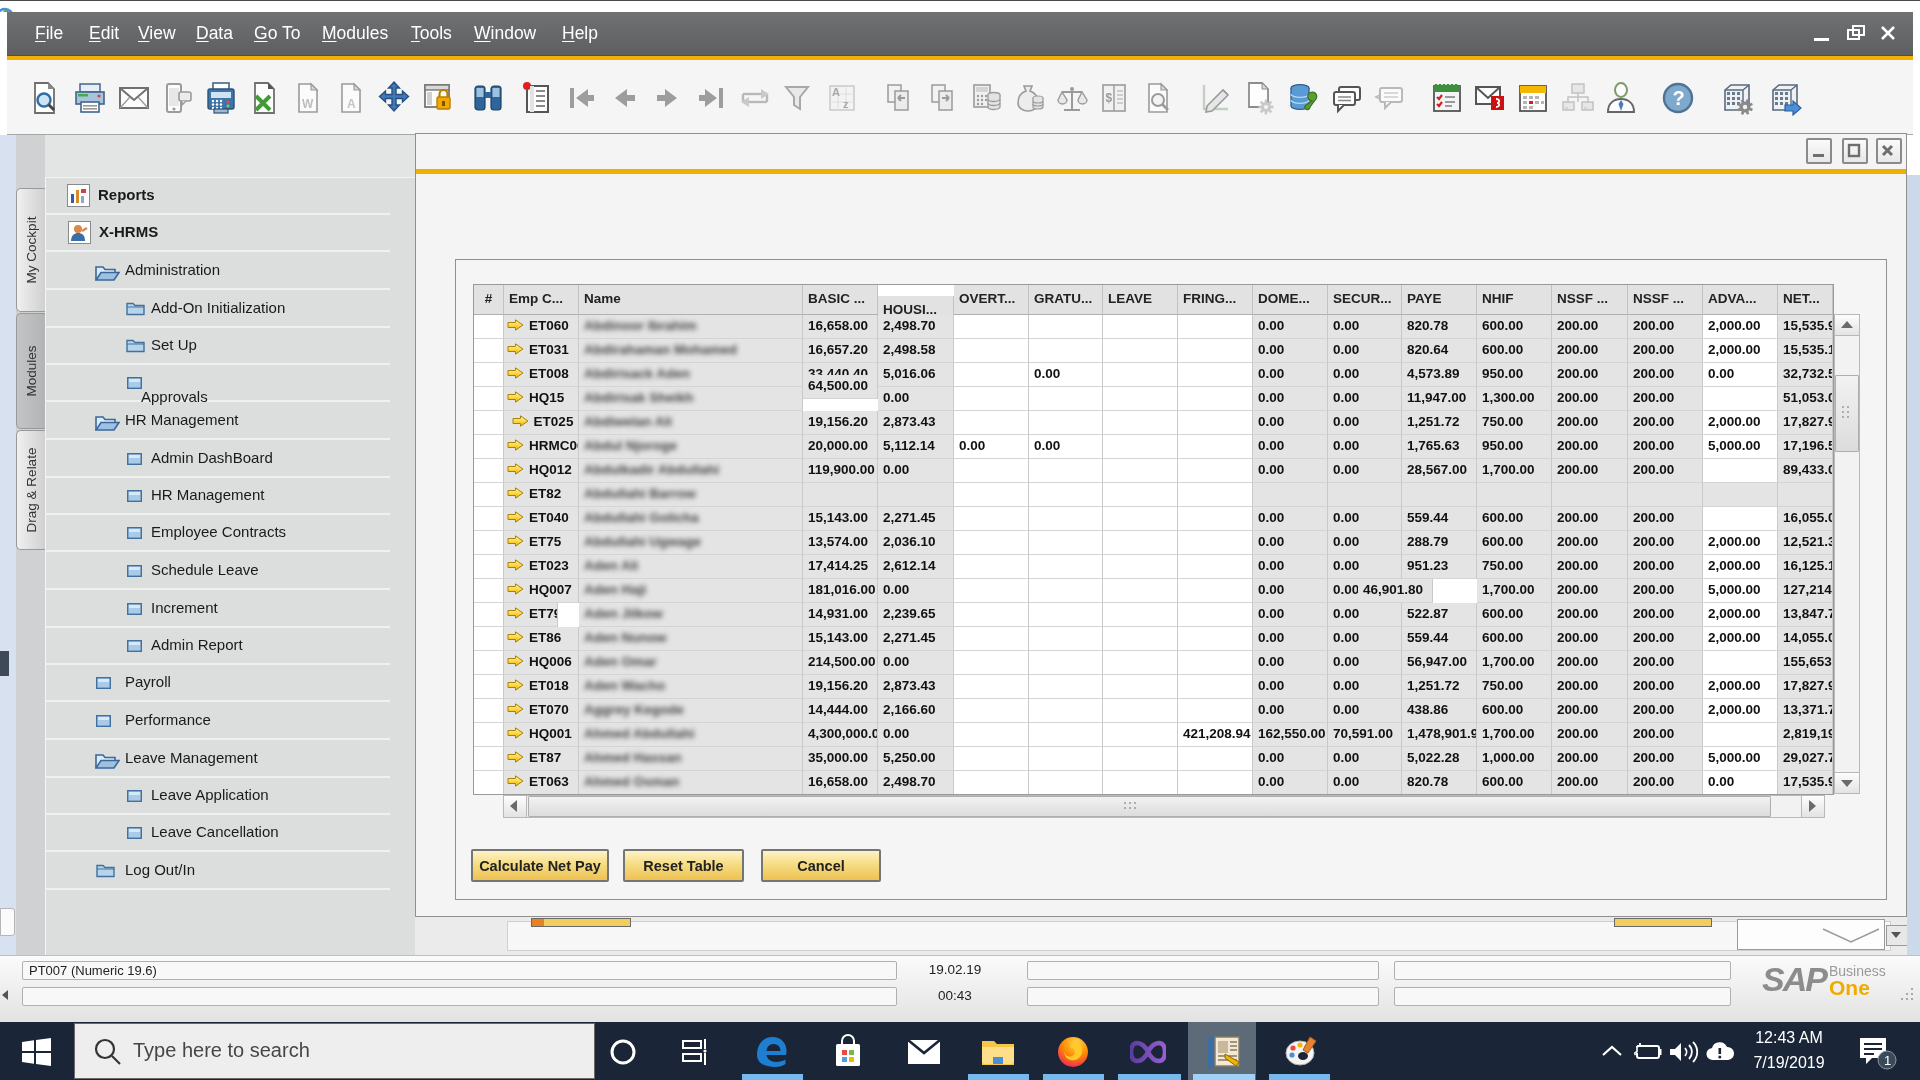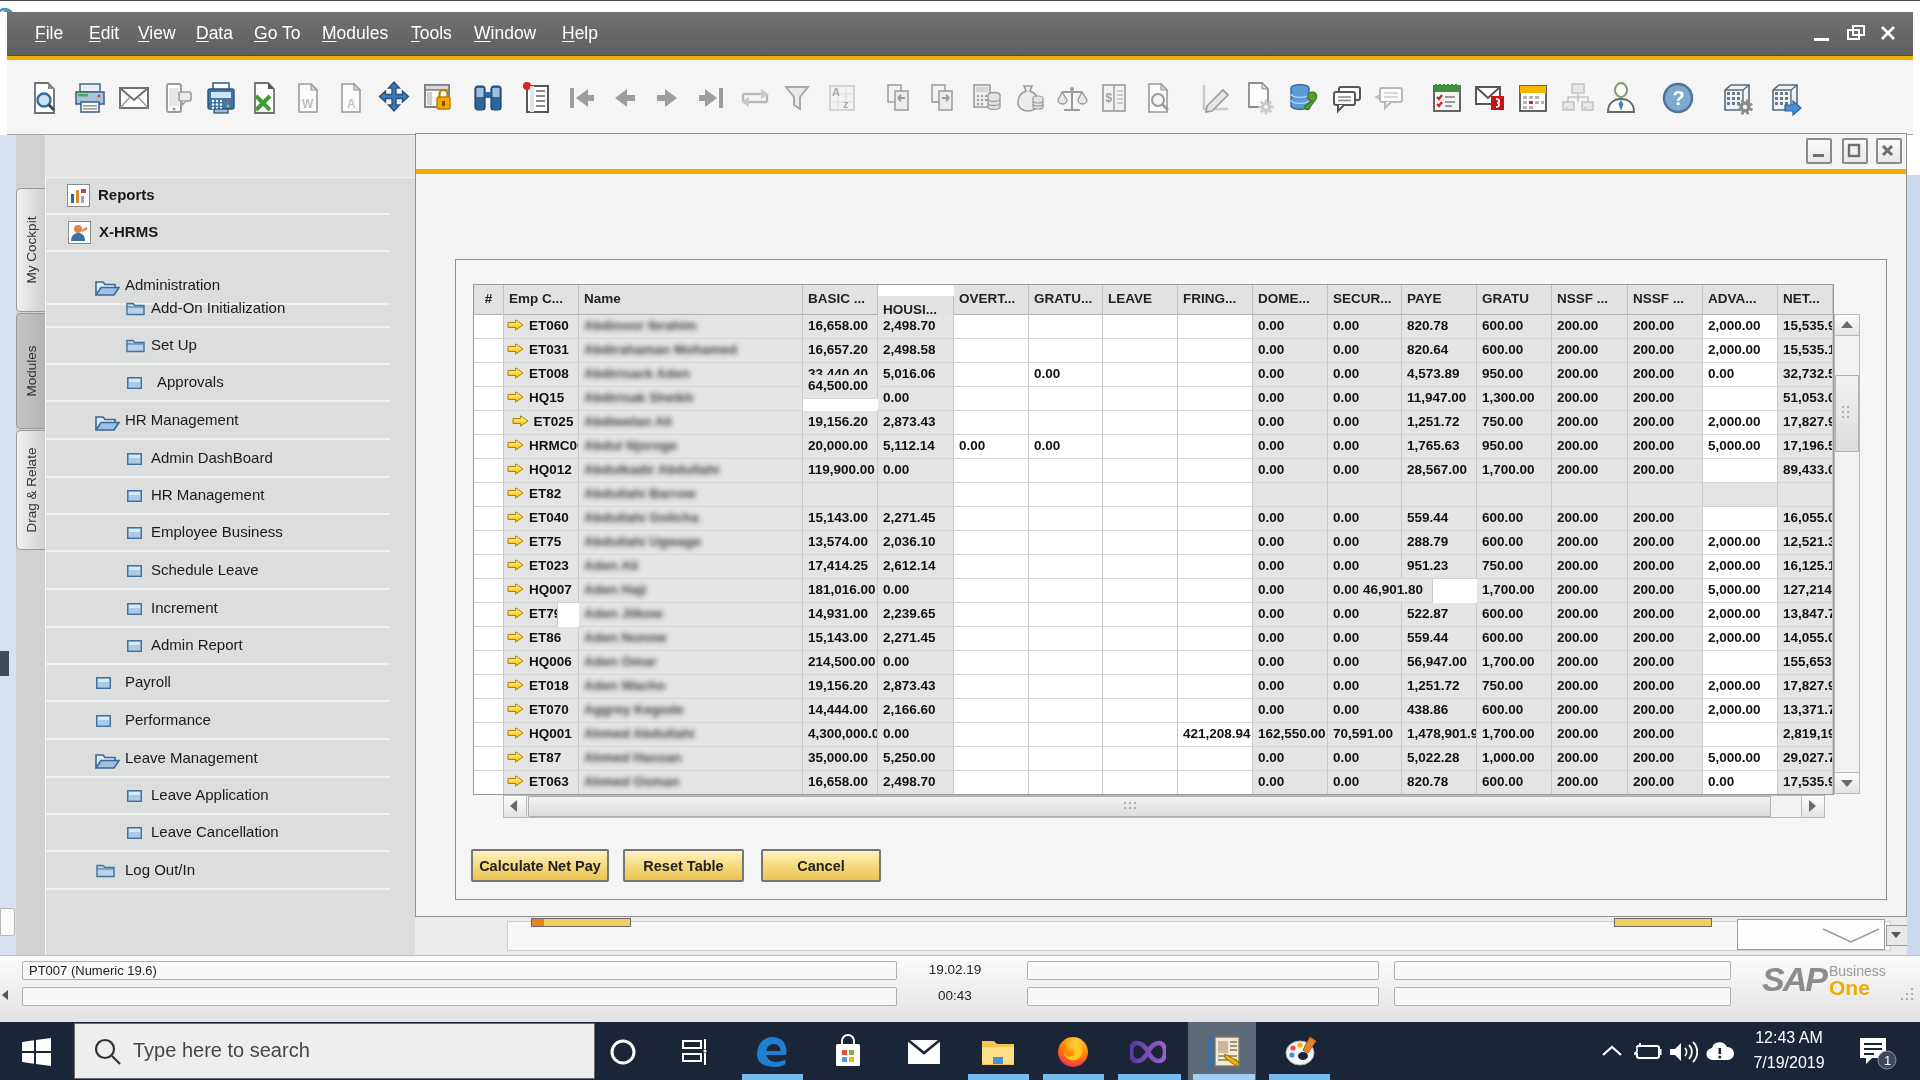--- a/index.html
+++ b/index.html
@@ -430,21 +430,21 @@
   </div>
 <div class="mrow" style="left:45px;top:214px;">
     <span class="ic" style="left:23px;top:7px;"><svg width="23" height="23">
         <rect x="0.5" y="0.5" width="22" height="22" fill="#fff" stroke="#8a8a8a"></rect>
         <circle cx="10" cy="8" r="4" fill="#d98a4a"></circle>
         <path d="M3 20 c0 -6 4 -8 7 -8 c4 0 7 2 7 8 z" fill="#3a6ea5"></path>
         <path d="M14 10 l5 -3" stroke="#d98a4a" stroke-width="2.4"></path>
       </svg></span>
     <span class="t" style="left:54px;font-weight:700;">X-HRMS</span>
   </div>
-<div class="mrow" style="left:45px;top:252px;margin-top:15px;">
+<div class="mrow" style="left:45px;top:252px;">
     <span class="ic" style="left:50px;top:11px;"><svg width="25" height="19">
         <path d="M1 17 V4 h7 l2 2.5 h10 v3.5" fill="#dcebf7" stroke="#3a689c" stroke-width="1.6"></path>
         <path d="M1 17 L6 9.5 h18 l-5 7.5 z" fill="#9fc0de" stroke="#3a689c" stroke-width="1.6"></path>
       </svg></span>
     <span class="t" style="left:80px;">Administration</span>
   </div>
 <div class="mrow" style="left:45px;top:290px;">
     <span class="ic" style="left:81px;top:11px;"><svg width="19" height="15">
         <path d="M1 13.5 V2.5 h6 l2 2 h9 v9 z" fill="#b8d4ec" stroke="#41719c" stroke-width="1.4"></path>
         <path d="M1 6 h17" stroke="#41719c" stroke-width="1"></path>
@@ -456,21 +456,21 @@
         <path d="M1 13.5 V2.5 h6 l2 2 h9 v9 z" fill="#b8d4ec" stroke="#41719c" stroke-width="1.4"></path>
         <path d="M1 6 h17" stroke="#41719c" stroke-width="1"></path>
       </svg></span>
     <span class="t" style="left:106px;">Set Up</span>
   </div>
 <div class="mrow" style="left:45px;top:364px;">
     <span class="ic" style="left:82px;top:11px;"><svg width="15" height="12">
         <rect x="0.7" y="0.7" width="13.6" height="10.6" fill="#a9cae8" stroke="#41719c" stroke-width="1.4"></rect>
         <rect x="2" y="2" width="11" height="3" fill="#d8e9f6"></rect>
       </svg></span>
-    <span class="t" style="left:112px;">Approvals</span>
+    <span class="t" style="left:96px;margin-top:15px;">Approvals</span>
   </div>
 <div class="mrow" style="left:45px;top:402px;">
     <span class="ic" style="left:50px;top:11px;"><svg width="25" height="19">
         <path d="M1 17 V4 h7 l2 2.5 h10 v3.5" fill="#dcebf7" stroke="#3a689c" stroke-width="1.6"></path>
         <path d="M1 17 L6 9.5 h18 l-5 7.5 z" fill="#9fc0de" stroke="#3a689c" stroke-width="1.6"></path>
       </svg></span>
     <span class="t" style="left:80px;">HR Management</span>
   </div>
 <div class="mrow" style="left:45px;top:440px;">
     <span class="ic" style="left:82px;top:11px;"><svg width="15" height="12">
@@ -484,21 +484,21 @@
         <rect x="0.7" y="0.7" width="13.6" height="10.6" fill="#a9cae8" stroke="#41719c" stroke-width="1.4"></rect>
         <rect x="2" y="2" width="11" height="3" fill="#d8e9f6"></rect>
       </svg></span>
     <span class="t" style="left:106px;">HR Management</span>
   </div>
 <div class="mrow" style="left:45px;top:514px;">
     <span class="ic" style="left:82px;top:11px;"><svg width="15" height="12">
         <rect x="0.7" y="0.7" width="13.6" height="10.6" fill="#a9cae8" stroke="#41719c" stroke-width="1.4"></rect>
         <rect x="2" y="2" width="11" height="3" fill="#d8e9f6"></rect>
       </svg></span>
-    <span class="t" style="left:106px;">Employee Business</span>
+    <span class="t" style="left:106px;">Employee Contracts</span>
   </div>
 <div class="mrow" style="left:45px;top:552px;">
     <span class="ic" style="left:82px;top:11px;"><svg width="15" height="12">
         <rect x="0.7" y="0.7" width="13.6" height="10.6" fill="#a9cae8" stroke="#41719c" stroke-width="1.4"></rect>
         <rect x="2" y="2" width="11" height="3" fill="#d8e9f6"></rect>
       </svg></span>
     <span class="t" style="left:106px;">Schedule Leave</span>
   </div>
 <div class="mrow" style="left:45px;top:590px;">
     <span class="ic" style="left:82px;top:11px;"><svg width="15" height="12">
@@ -730,21 +730,21 @@
       <div class="hc" style="left:105px;top:0;width:224px;">Name</div>
       <div class="hc" style="left:329px;top:0;width:75px;">BASIC ...</div>
       <div class="hc" style="left:404px;top:11px;width:76px;">HOUSI...</div>
       <div class="hc" style="left:480px;top:0;width:75px;">OVERT...</div>
       <div class="hc" style="left:555px;top:0;width:74px;">GRATU...</div>
       <div class="hc" style="left:629px;top:0;width:75px;">LEAVE</div>
       <div class="hc" style="left:704px;top:0;width:75px;">FRING...</div>
       <div class="hc" style="left:779px;top:0;width:75px;">DOME...</div>
       <div class="hc" style="left:854px;top:0;width:74px;">SECUR...</div>
       <div class="hc" style="left:928px;top:0;width:75px;">PAYE</div>
-      <div class="hc" style="left:1003px;top:0;width:75px;">GRATU</div>
+      <div class="hc" style="left:1003px;top:0;width:75px;">NHIF</div>
       <div class="hc" style="left:1078px;top:0;width:76px;">NSSF ...</div>
       <div class="hc" style="left:1154px;top:0;width:75px;">NSSF ...</div>
       <div class="hc" style="left:1229px;top:0;width:75px;">ADVA...</div>
       <div class="hc" style="left:1304px;top:0;width:55px;">NET...</div>
       <div class="cell w" style="left:0px;top:30px;width:30px;"></div>
       <div class="cell g" style="left:30px;top:30px;width:75px;padding-left:3px;"><svg class="arr" width="17" height="12" viewBox="0 0 17 12">
           <path d="M1 3.5 h7.5 V0.8 L16 6 L8.5 11.2 V8.5 H1 z" fill="url(#ag)" stroke="#a8820a" stroke-width="1"></path>
         </svg><b>ET060</b></div>
       <div class="cell g" style="left:105px;top:30px;width:224px;"><span class="blur">Abdinoor Ibrahim</span></div>
       <div class="cell g" style="left:329px;top:30px;width:75px;">16,658.00</div>

